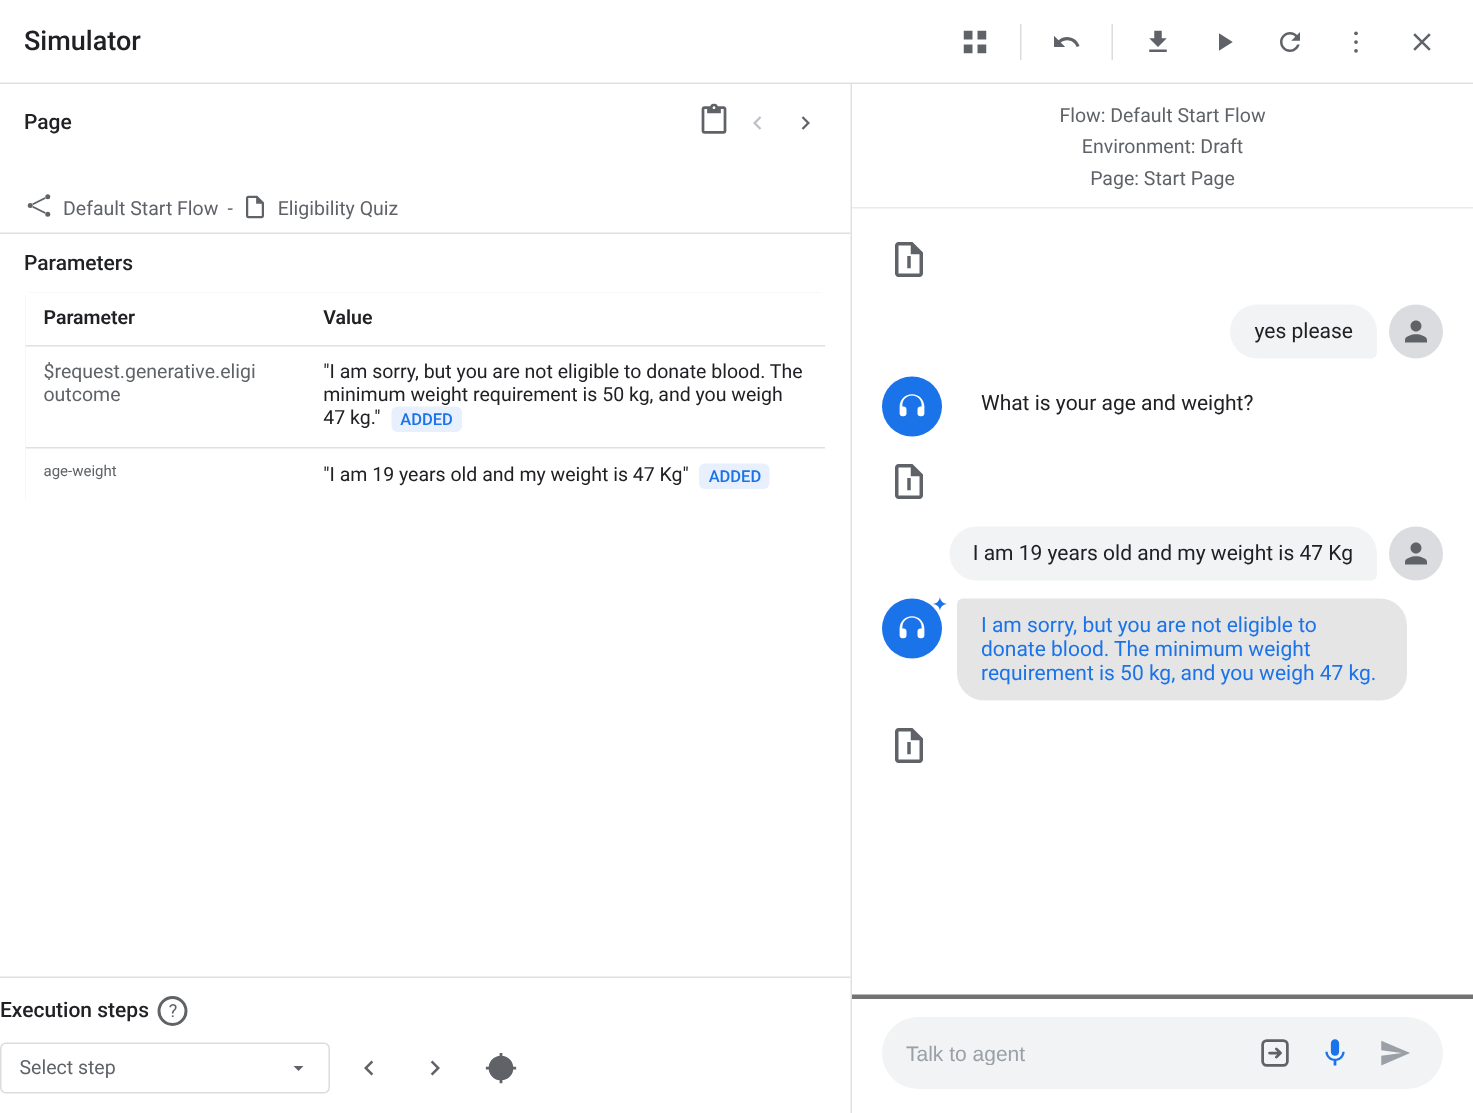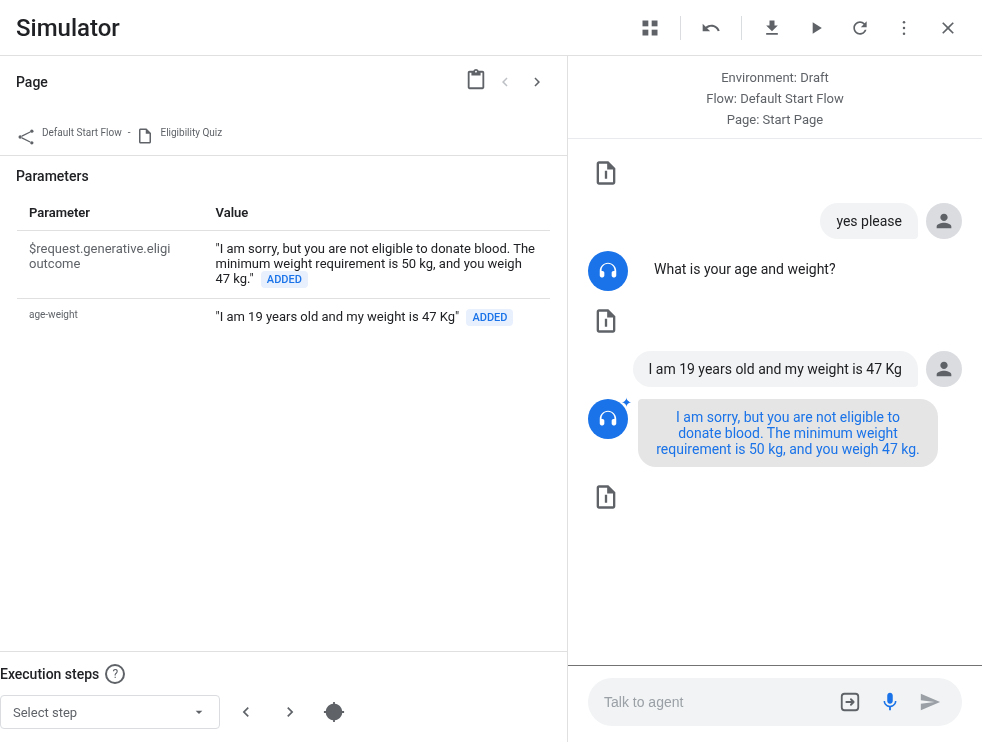--- a/index.html
+++ b/index.html
@@ -17,21 +17,21 @@
     
     .header {
       display: flex;
       align-items: center;
       padding: 0 16px;
       height: 56px;
       border-bottom: 1px solid #e0e0e0;
       flex-shrink: 0;
     }
     .header-title {
-      font-size: 24px;
+      font-size: 18px;
       font-weight: 500;
       color: #202124;
       flex: 1;
     }
     .header-icons {
       display: flex;
       align-items: center;
       gap: 8px;
     }
     .header-icon-btn {
@@ -103,23 +103,23 @@
     .page-nav-icon.disabled { color: #bdc1c6; cursor: default; }
 
     .clipboard-icon {
       color: #5f6368;
       font-size: 20px;
       cursor: pointer;
     }
 
     .breadcrumb {
       display: flex;
-      align-items: flex-start;
+      align-items: flex-end;
       gap: 6px;
-      font-size: 10px;
+      font-size: 13px;
       color: #5f6368;
       margin-top: 31px;
     }
 
     
     .params-section {
       padding: 12px 16px;
       flex: 1;
       overflow-y: auto;
     }
@@ -246,21 +246,20 @@
       border-bottom: 1px solid #e8eaed;
     }
 
     .chat-messages {
       flex: 1;
       overflow-y: auto;
       padding: 16px 20px;
       display: flex;
       flex-direction: column;
       gap: 12px;
-      text-align: center;
     }
 
     
     .chat-messages::-webkit-scrollbar { width: 6px; }
     .chat-messages::-webkit-scrollbar-track { background: #f1f3f4; }
     .chat-messages::-webkit-scrollbar-thumb { background: #dadce0; border-radius: 3px; }
 
     
     .info-icon-row {
       display: flex;
@@ -320,21 +319,21 @@
       color: #202124;
     }
     .agent-bubble.ai-response {
       color: #1a73e8;
       background: #e5e5e5;
     }
 
     
     .chat-input-area {
       padding: 12px 20px 16px;
-      border-top: 1px solid #737373;
+      border-top: 3px solid #737373;
     }
     .chat-input-wrapper {
       display: flex;
       align-items: center;
       background: #f1f3f4;
       border-radius: 24px;
       padding: 8px 16px;
       gap: 8px;
     }
     .chat-input {
@@ -529,22 +528,22 @@
           <svg width="22" height="22" viewBox="0 0 24 24" fill="#5f6368">
             <path d="M12 8c-2.21 0-4 1.79-4 4s1.79 4 4 4 4-1.79 4-4-1.79-4-4-4zm8.94 3c-.46-4.17-3.77-7.48-7.94-7.94V1h-2v2.06C6.83 3.52 3.52 6.83 3.06 11H1v2h2.06c.46 4.17 3.77 7.48 7.94 7.94V23h2v-2.06c4.17-.46 7.48-3.77 7.94-7.94H23v-2h-2.06z"></path>
           </svg>
         </button>
       </div>
     </div>
   </div>
 
   <div class="right-panel">
     <div class="chat-header">
+      <div>Flow: Default Start Flow</div>
       <div>Environment: Draft</div>
-      <div>Flow: Default Start Flow</div>
       <div>Page: Start Page</div>
     </div>
 
     <div class="chat-messages" id="chat-messages-container">
     <div class="info-icon-row">
           <div class="info-doc-icon">
             <svg width="28" height="28" viewBox="0 0 24 24" fill="#5f6368">
     <path d="M14 2H6c-1.1 0-2 .9-2 2v16c0 1.1.9 2 2 2h12c1.1 0 2-.9 2-2V8l-6-6zm4 18H6V4h7v5h5v11zm-7-8h2v5h-2zm0-2h2v2h-2z"></path>
   </svg>
           </div>

